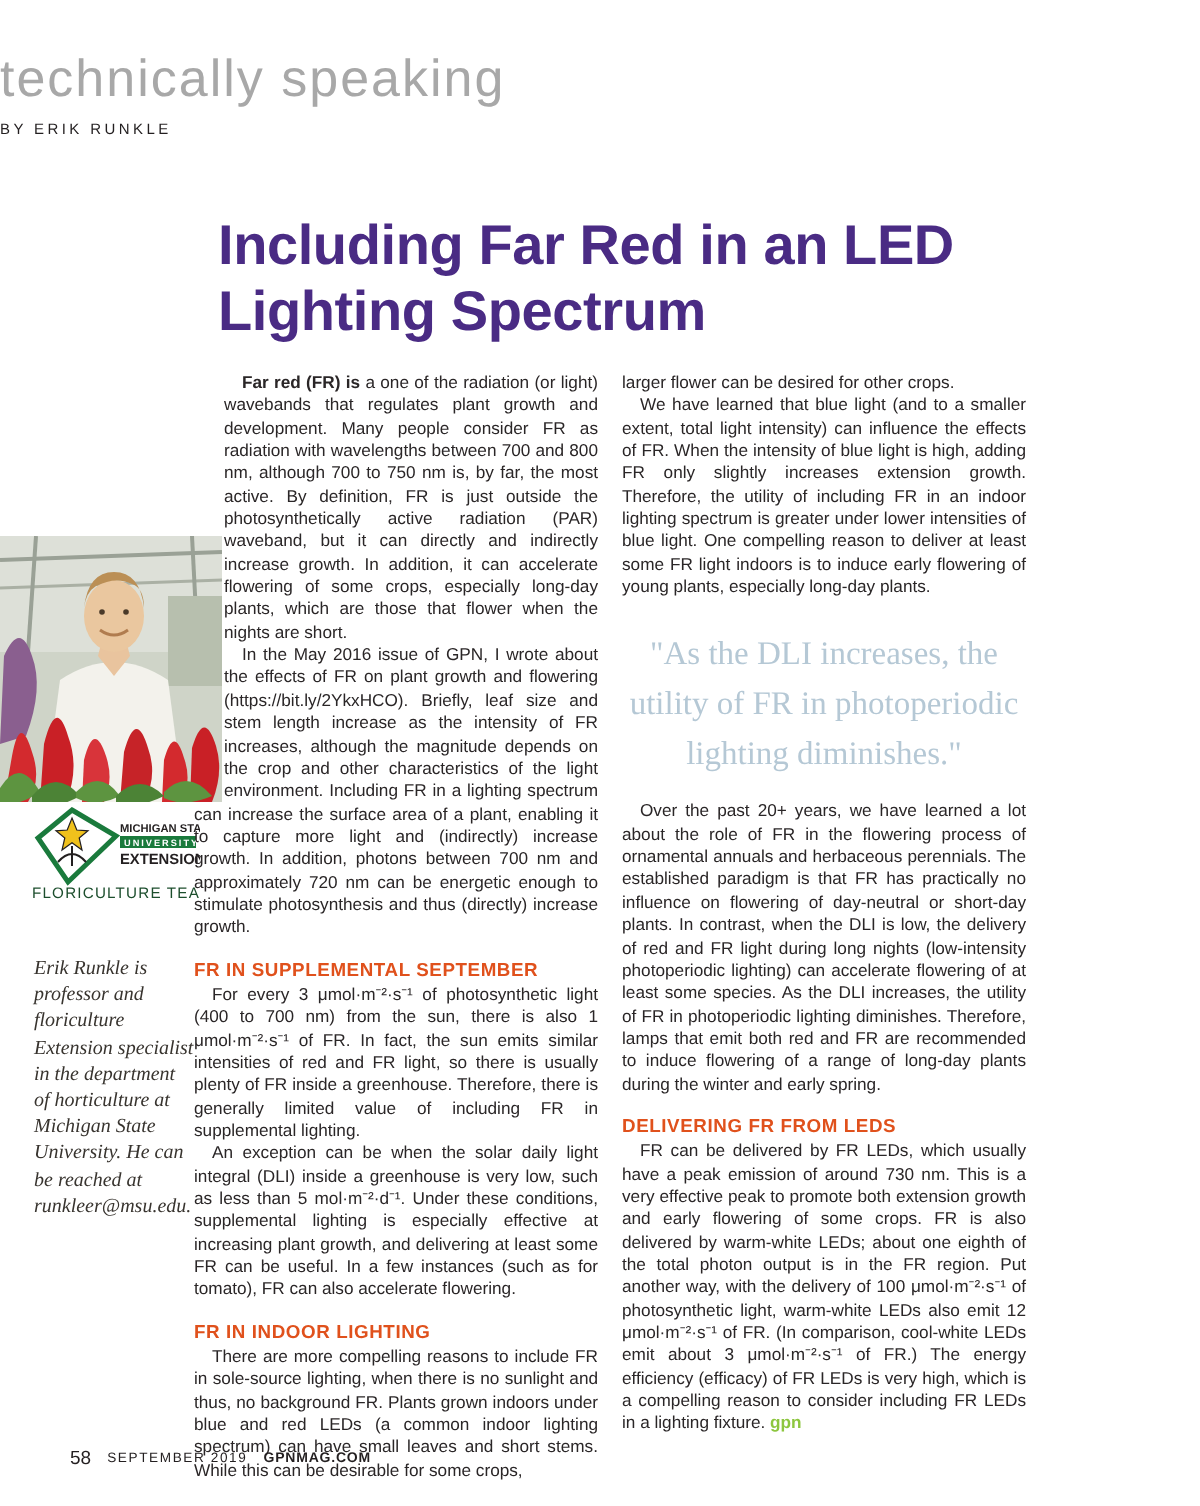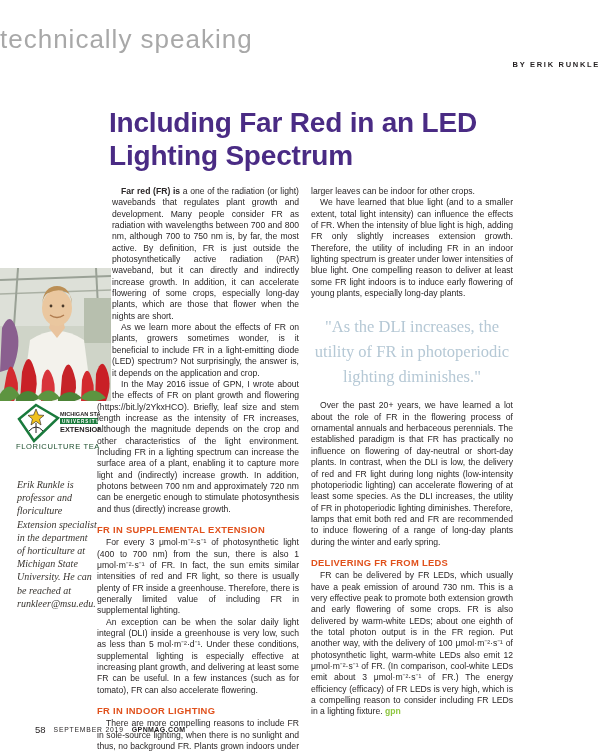--- a/index.html
+++ b/index.html
@@ -2,22 +2,22 @@
 <html><head>
 <meta charset="utf-8">
 <style>
   html,body{margin:0;padding:0;background:#e9e9e9;}
   .page{position:relative;width:600px;height:753px;background:#ffffff;margin:0 auto;
         font-family:"Liberation Sans",sans-serif;color:#231f20;overflow:hidden;}
 
   
   .col-title{position:absolute;top:24px;left:0;right:0;
              font-size:26px;font-weight:300;color:#a8a8a8;letter-spacing:1px;}
-  .byline{position:absolute;top:60px;left:0;right:0;text-align:right;
-          font-size:7.5px;font-weight:bold;letter-spacing:1.7px;color:#231f20;padding-left:44px;}
+  .byline{position:absolute;top:60px;left:0;right:0;text-align:left;
+          font-size:7.5px;font-weight:normal;letter-spacing:1.7px;color:#231f20;}
 
   
   .title{position:absolute;left:97px;top:94px;width:440px;margin:12px;
          font-size:28px;line-height:33px;font-weight:bold;color:#4a2b84;letter-spacing:-0.2px;}
 
   
   .columns{position:absolute;left:97px;top:186px;width:416px;display:flex;gap:12px;}
   .col{width:202px;font-size:8.6px;line-height:11.35px;text-align:justify;color:#2a2627;}
   .col p{margin:0;text-indent:9px;}
   .col p.noindent{text-indent:0;}
@@ -100,30 +100,29 @@
       <text x="2" y="46" font-family="Liberation Sans, sans-serif" font-size="7.6" fill="#1c4e2d" letter-spacing="0.6">FLORICULTURE  TEAM</text>
     </svg>
   </div>
 
   <p class="bio">Erik Runkle is professor and floriculture Extension specialist in the department of horticulture at Michigan State University. He can be reached at runkleer@msu.edu.</p>
 
   <div class="columns">
     <div class="col">
       <div class="overhang"></div>
       <p><strong>Far red (FR) is</strong><span> a one of the radiation (or light) wavebands that regulates plant growth and development. Many people consider FR as radiation with wavelengths between 700 and 800 nm, although 700 to 750 nm is, by far, the most active. By definition, FR is just outside the photosynthetically active radiation (PAR) waveband, but it can directly and indirectly increase growth. In addition, it can accelerate flowering of some crops, especially long-day plants, which are those that flower when the nights are short.</span></p>
-      <p>As we learn more about the effects of FR on plants, growers sometimes wonder, is it beneficial to include FR in a light-emitting diode (LED) spectrum? Not surprisingly, the answer is, it depends on the application and crop.</p>
       <p>In the May 2016 issue of GPN, I wrote about the effects of FR on plant growth and flowering (https://bit.ly/2YkxHCO). Briefly, leaf size and stem length increase as the intensity of FR increases, although the magnitude depends on the crop and other characteristics of the light environment. Including FR in a lighting spectrum can increase the surface area of a plant, enabling it to capture more light and (indirectly) increase growth. In addition, photons between 700 nm and approximately 720 nm can be energetic enough to stimulate photosynthesis and thus (directly) increase growth.</p>
-      <h2 class="sec">FR IN SUPPLEMENTAL EXTENSION</h2>
+      <h2 class="sec">FR IN SUPPLEMENTAL SEPTEMBER</h2>
       <p>For every 3 μmol·m⁻²·s⁻¹ of photosynthetic light (400 to 700 nm) from the sun, there is also 1 μmol·m⁻²·s⁻¹ of FR. In fact, the sun emits similar intensities of red and FR light, so there is usually plenty of FR inside a greenhouse. Therefore, there is generally limited value of including FR in supplemental lighting.</p>
       <p>An exception can be when the solar daily light integral (DLI) inside a greenhouse is very low, such as less than 5 mol·m⁻²·d⁻¹. Under these conditions, supplemental lighting is especially effective at increasing plant growth, and delivering at least some FR can be useful. In a few instances (such as for tomato), FR can also accelerate flowering.</p>
       <h2 class="sec">FR IN INDOOR LIGHTING</h2>
       <p>There are more compelling reasons to include FR in sole-source lighting, when there is no sunlight and thus, no background FR. Plants grown indoors under blue and red LEDs (a common indoor lighting spectrum) can have small leaves and short stems. While this can be desirable for some crops,</p>
     </div>
     <div class="col">
-      <p class="noindent">larger leaves can be indoor for other crops.</p>
+      <p class="noindent">larger flower can be desired for other crops.</p>
       <p>We have learned that blue light (and to a smaller extent, total light intensity) can influence the effects of FR. When the intensity of blue light is high, adding FR only slightly increases extension growth. Therefore, the utility of including FR in an indoor lighting spectrum is greater under lower intensities of blue light. One compelling reason to deliver at least some FR light indoors is to induce early flowering of young plants, especially long-day plants.</p>
       <div class="pullquote">"As the DLI increases, the utility of FR in photoperiodic lighting diminishes."</div>
       <p>Over the past 20+ years, we have learned a lot about the role of FR in the flowering process of ornamental annuals and herbaceous perennials. The established paradigm is that FR has practically no influence on flowering of day-neutral or short-day plants. In contrast, when the DLI is low, the delivery of red and FR light during long nights (low-intensity photoperiodic lighting) can accelerate flowering of at least some species. As the DLI increases, the utility of FR in photoperiodic lighting diminishes. Therefore, lamps that emit both red and FR are recommended to induce flowering of a range of long-day plants during the winter and early spring.</p>
       <h2 class="sec">DELIVERING FR FROM LEDS</h2>
       <p><span>FR can be delivered by FR LEDs, which usually have a peak emission of around 730 nm. This is a very effective peak to promote both extension growth and early flowering of some crops. FR is also delivered by warm-white LEDs; about one eighth of the total photon output is in the FR region. Put another way, with the delivery of 100 μmol·m⁻²·s⁻¹ of photosynthetic light, warm-white LEDs also emit 12 μmol·m⁻²·s⁻¹ of FR. (In comparison, cool-white LEDs emit about 3 μmol·m⁻²·s⁻¹ of FR.) The energy efficiency (efficacy) of FR LEDs is very high, which is a compelling reason to consider including FR LEDs in a lighting fixture.</span> <span class="endmark">gpn</span></p>
     </div>
   </div>
 
   <div class="footer">
     <span class="pagenum">58</span>

